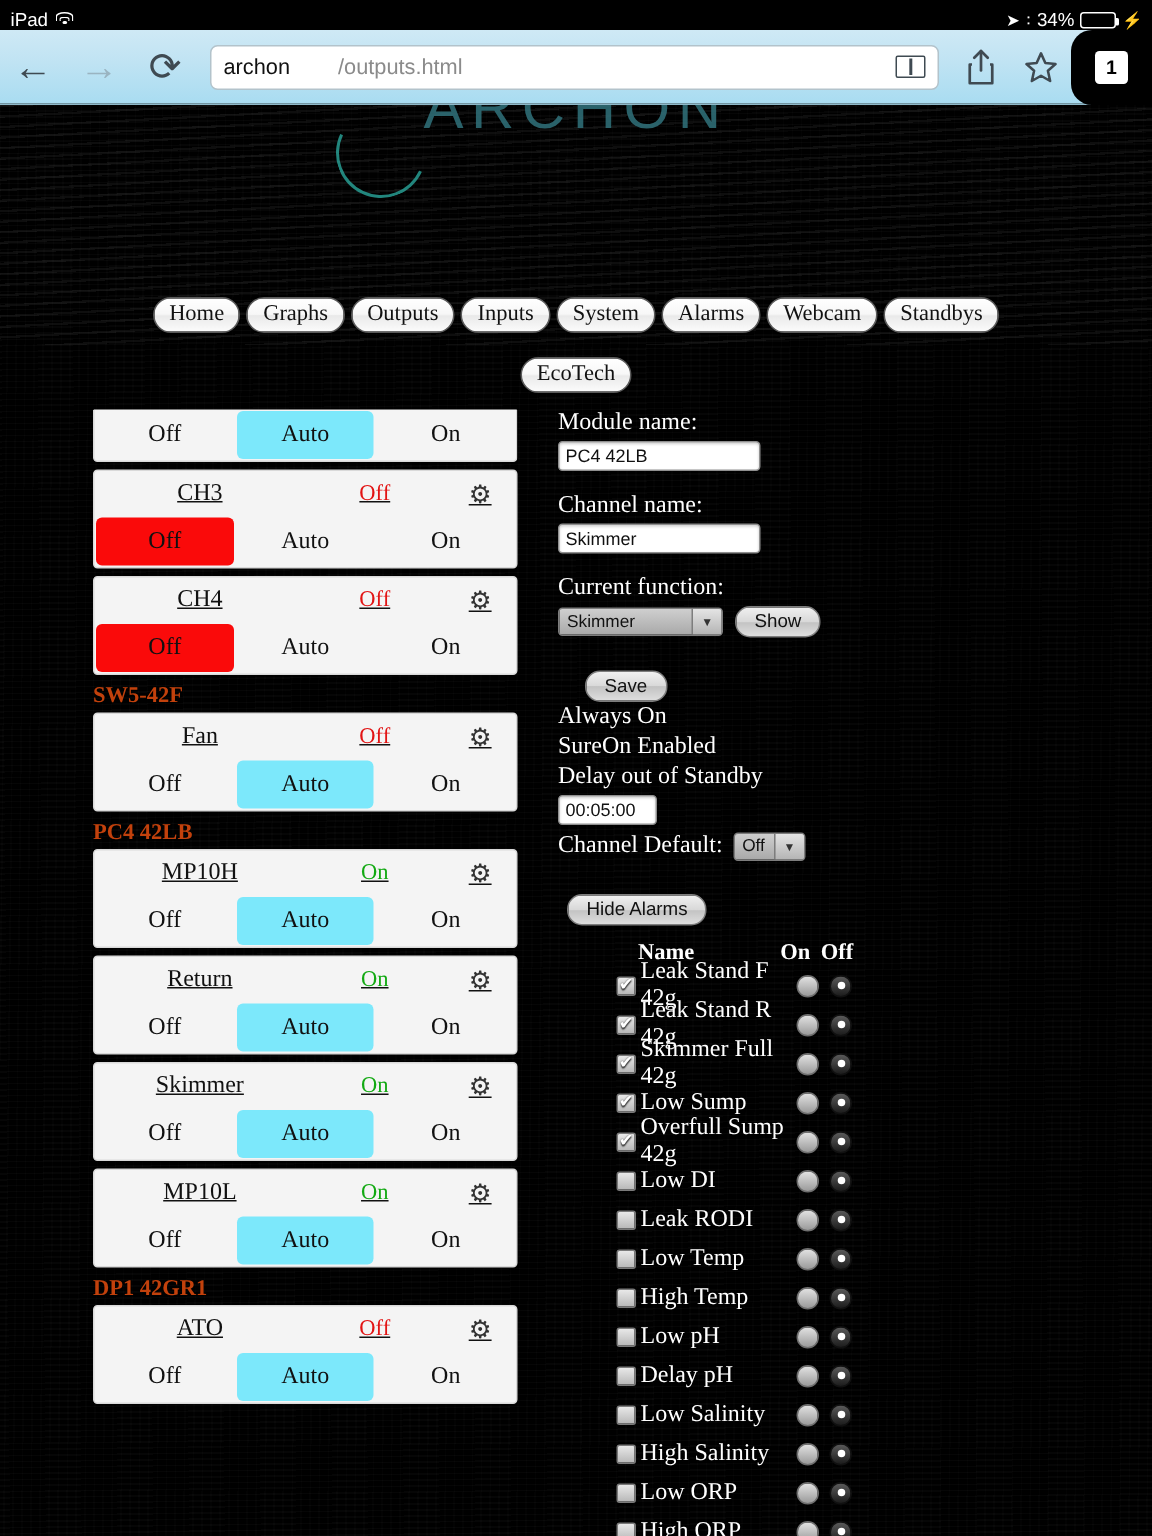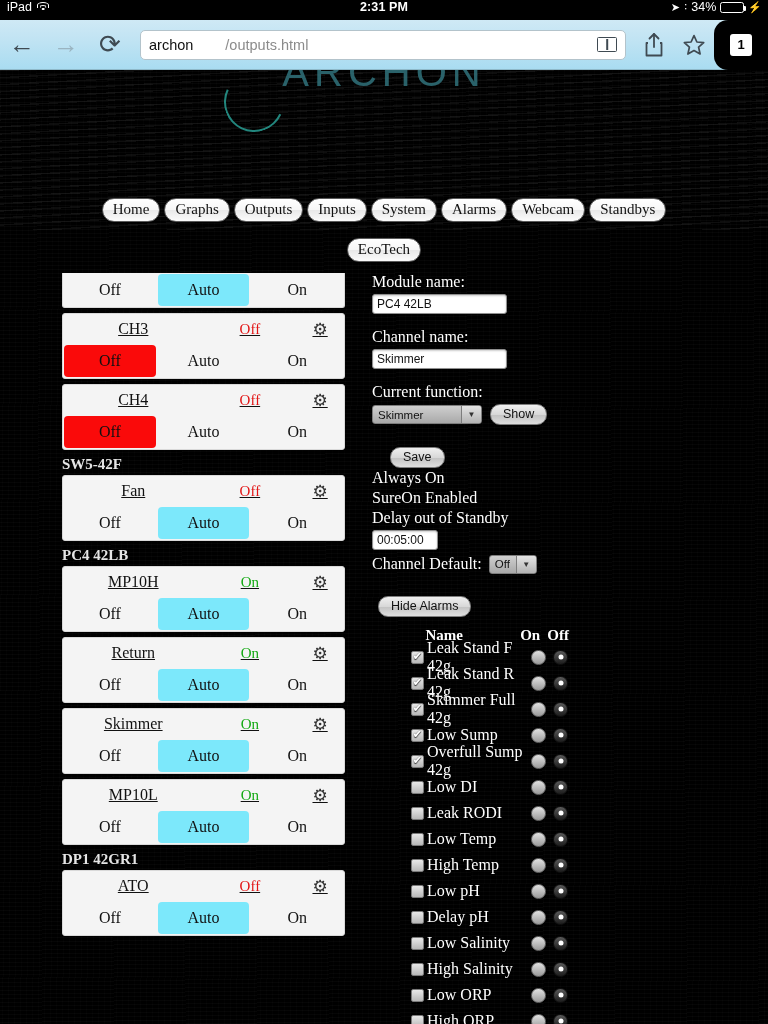--- a/index.html
+++ b/index.html
@@ -7,21 +7,21 @@
   html,body { width:768px; height:1024px; overflow:hidden; }
   body {
     font-family:"Liberation Serif", serif;
     background:#000;
   }
 
   
   #status-bar {
     height:20px; width:768px; background:#000; color:#fff;
     font-family:"Liberation Sans", sans-serif; font-size:12.5px;
-    display:flex; align-items:flex-start; position:relative;
+    display:flex; align-items:flex-end; position:relative;
   }
   #status-bar .sb-left { display:flex; align-items:center; gap:5px; padding-left:7px; }
   #status-bar .sb-center {
     position:absolute; left:0; right:0; text-align:center;
     font-weight:600; letter-spacing:0.1px; font-size:12.5px;
   }
   #status-bar .sb-right {
     margin-left:auto; display:flex; align-items:center; gap:4px; padding-right:6px;
     position:relative; z-index:2; font-size:12.5px;
   }
@@ -143,21 +143,21 @@
     padding:2px 10px 3px; margin:0 2px;
     font-family:"Liberation Serif", serif; font-size:15px; color:#111;
     box-shadow:0 1px 1px rgba(0,0,0,.4);
   }
 
   
   #channels {
     position:absolute; left:62px; top:203px; width:283px; z-index:3;
   }
   .grp-label {
-    color:#e5e5e5; font-weight:bold; font-size:15px; line-height:18px;
+    color:#c2410c; font-weight:bold; font-size:15px; line-height:18px;
     margin:3px 0 2px 0; text-shadow:0 1px 2px rgba(0,0,0,.6);
   }
   .card {
     background:#f4f4f4; border:1px solid #d9d9d9; border-radius:3px;
     margin-bottom:5px; overflow:hidden; box-shadow:0 1px 2px rgba(0,0,0,.45);
   }
   .card.clipped-top { border-top:none; border-radius:0 0 3px 3px; }
   .card-head {
     display:flex; align-items:center; height:30px;
     font-size:16px; color:#111; position:relative;text-decoration:underline;
@@ -267,21 +267,20 @@
 
 <div id="status-bar">
   <div class="sb-left">
     <span>iPad</span>
     <span class="wifi-ico">
         <i class="a"></i>
         <i class="b"></i>
         <i class="c"></i>
       </span>
   </div>
-  <div class="sb-center">2:31 PM</div>
   <div class="sb-right">
     <span class="loc-ico">➤</span>
     <span class="bt-ico">꞉</span>
     <span>34%</span>
     <span class="batt"><span class="fill" id="batt-fill" style="width: 34%;"></span></span>
     <span class="bolt">⚡</span>
   </div>
 </div>
 
 <div id="browser-bar">

